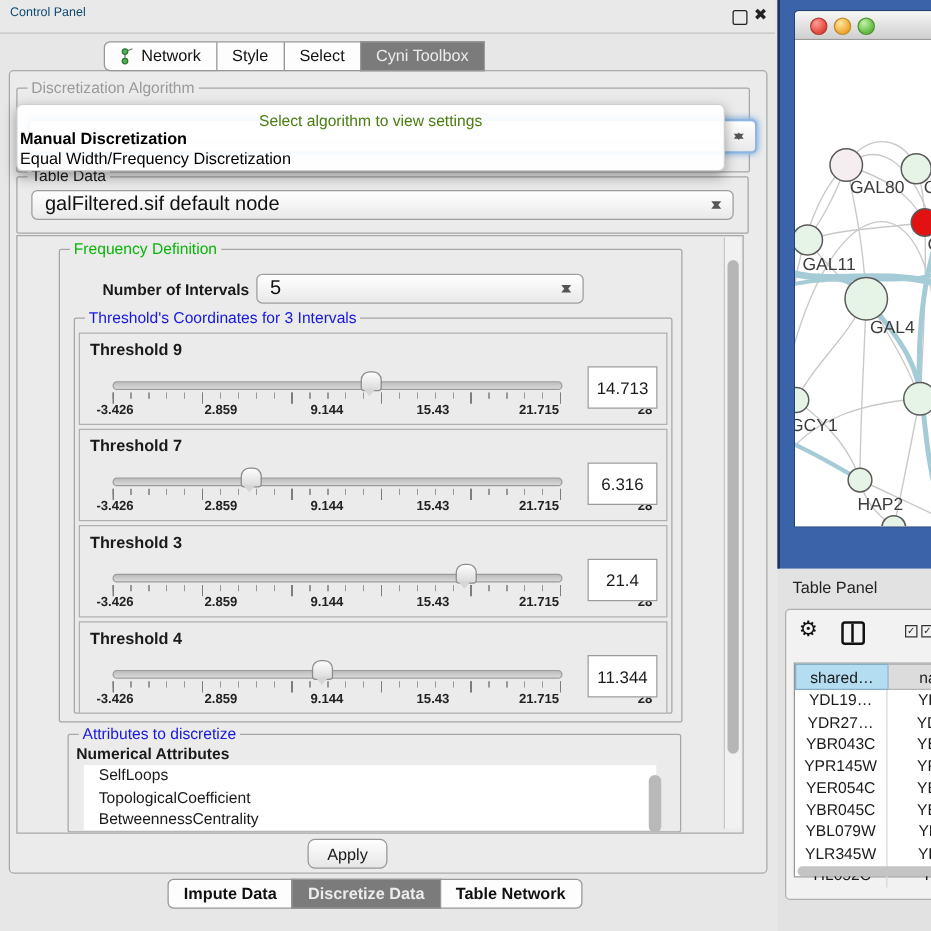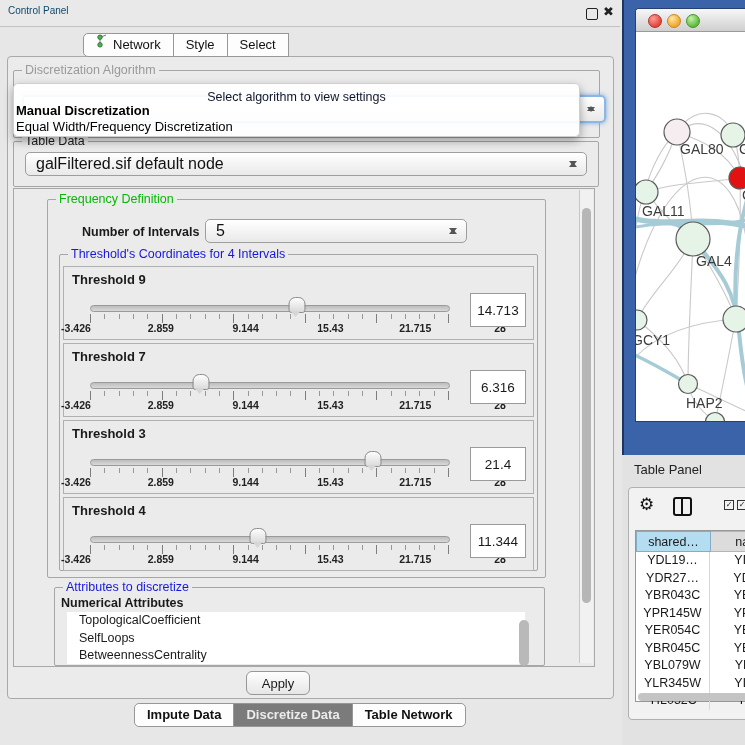--- a/index.html
+++ b/index.html
@@ -11,21 +11,21 @@
   #cp-titlebar{left:0;top:0;width:620px;height:26px;background:#e9e9e9;border-bottom:1px solid #c2c2c2;}
   #cp-title{left:8px;top:5px;font-size:10px;color:#0c4a6e;text-align:center;}
   #cp-float{left:586px;top:8px;width:10px;height:10px;border:1.5px solid #222;border-radius:2px;}
   #cp-close{left:603px;top:4px;font-size:13px;font-weight:bold;color:#222;}
 
   #cp-main{left:7px;top:56px;width:605px;height:641px;background:#ebebeb;border:1px solid #a9a9a9;border-radius:4px;}
 
   
   #cp-tabs{left:84px;top:33px;height:24px;display:flex;z-index:6;}
   .tab{height:22px;line-height:22px;padding:0 12px;background:#fdfdfd;border:1px solid #979797;
-       font-size:13px;color:#111;margin-left:-1px;display:flex;align-items:flex-start;gap:5px;}
+       font-size:13px;color:#111;margin-left:-1px;display:flex;align-items:center;gap:5px;}
   .tab.first{border-radius:5px 0 0 5px;}
   .tab.last{border-radius:0 5px 5px 0;}
   .tab.selected{background:#7b7b7b;color:#ececec;}
 
   
   .group{position:absolute;border:1px solid #a6a6a6;border-radius:2px;}
   .gtitle{position:absolute;top:-8px;left:8px;background:#ebebeb;padding:0 3px;font-size:12.5px;}
   .gtitle.green{color:#09b509;}
   .gtitle.blue{color:#1717dd;}
   .gtitle.faint{color:#9a9a9a;}
@@ -35,39 +35,39 @@
              border-radius:5px;font-size:16px;color:#111;display:flex;align-items:center;padding:0 10px;}
   .mac-combo::before{content:"";position:absolute;right:9px;top:5px;border:4px solid transparent;border-bottom:5px solid #555;}
   .mac-combo::after{content:"";position:absolute;right:9px;bottom:5px;border:4px solid transparent;border-top:5px solid #555;}
 
   
   #algo-combo{left:22px;top:95px;width:560px;height:24px;border:2px solid #8cb6e4;box-shadow:0 0 5px #7aa8dc;z-index:2;}
 
   
   #algo-popup{left:13px;top:83px;width:565px;height:52px;background:rgba(255,255,255,0.93);
               border:1px solid #cfcfcf;border-radius:5px;box-shadow:0 4px 10px rgba(0,0,0,0.35);z-index:5;}
-  #algo-hint{top:6px;width:100%;text-align:center;font-size:12.5px;color:#0f172a;}
+  #algo-hint{top:6px;width:100%;text-align:center;font-size:12.5px;color:#4d7c0f;}
   .popup-item{left:2px;font-size:13px;color:#000;white-space:nowrap;}
   .popup-item.bold{font-weight:bold;}
 
   
   #scrollpane{left:13px;top:188px;width:580px;height:477px;border:1px solid #a8a8a8;background:#ebebeb;overflow:hidden;}
   #cp-vscroll{left:579px;top:190px;width:13px;height:473px;background:#f1f1f1;border-left:1px solid #c6c6c6;}
   #cp-vscroll .vthumb{position:absolute;left:2px;top:18px;width:9px;height:395px;border-radius:5px;background:#b6b6b6;}
 
   
   .t-row{position:relative;width:469px;height:72px;border:1px solid #b0b0b0;background:#ebebeb;margin-bottom:3px;}
   .t-label{position:absolute;left:8px;top:5px;font-size:13px;font-weight:bold;}
   .t-track{position:absolute;left:26px;top:38px;width:358px;height:5px;border:1px solid #9a9a9a;border-radius:4px;
            background:linear-gradient(#bdbdbd,#d9d9d9);}
   .t-ticks{position:absolute;left:26px;top:47px;width:359px;height:9px;
      background:
        repeating-linear-gradient(to right,#7d7d7d 0 1px,transparent 1px 71.6px) 0 0/359px 9px no-repeat,
        repeating-linear-gradient(to right,#979797 0 1px,transparent 1px 14.32px) 0 0/359px 5px no-repeat;}
-  .t-scale{position:absolute;left:12px;top:55px;width:424px;height:12px;font-size:10.5px;font-weight:bold;color:#222;}
+  .t-scale{position:absolute;left:28px;top:55px;width:424px;height:12px;font-size:10.5px;font-weight:bold;color:#222;}
   .t-scale span{position:absolute;transform:translateX(-50%);}
   .thumb{position:absolute;top:30px;width:15px;height:14px;transform:translateX(-50%);
          background:linear-gradient(#fdfdfd,#dadada);border:1px solid #8c8c8c;border-radius:7px 7px 3px 3px;}
   .thumb::after{content:"";position:absolute;left:1.5px;top:13px;border:5px solid transparent;border-top:6px solid #d6d6d6;}
   .t-value{position:absolute;left:406px;top:26px;width:54px;height:32px;background:#fff;border:1px solid #9a9a9a;
            font-size:13.5px;display:flex;align-items:center;justify-content:center;}
 
   
   #attr-list{position:absolute;left:12px;top:24px;width:458px;height:52px;background:#fff;overflow:hidden;
              font-size:12.5px;}
@@ -129,20 +129,23 @@
       <circle cx="4" cy="10.8" r="2.2" fill="#53b054" stroke="#2d7a2f"></circle>
     </svg>
     <span>Network</span>
   </div>
   <div class="tab">
       <span>Style</span>
     </div>
   <div class="tab">
       <span>Select</span>
     </div>
+  <div class="tab selected">
+      <span>Cyni Toolbox</span>
+    </div>
 </div>
 
 <div class="group" style="left:13px;top:70px;width:585px;height:66px;">
   <span class="gtitle faint">Discretization Algorithm</span>
 </div>
 <div class="mac-combo abs" id="algo-combo"></div>
 
 <div class="abs" id="algo-popup">
   <div class="abs" id="algo-hint">Select algorithm to view settings</div>
   <div class="abs popup-item bold" style="top:19px;">Manual Discretization</div>
@@ -159,21 +162,21 @@
 <div class="abs" id="scrollpane">
 
   <div class="group" style="left:33px;top:10px;width:497px;height:377px;">
     <span class="gtitle green">Frequency Definition</span>
     <div class="abs" style="left:34px;top:25px;font-size:12.5px;font-weight:bold;">Number of Intervals</div>
     <div class="mac-combo" style="left:157px;top:19px;width:240px;height:22px;">
       <span>5</span>
     </div>
 
     <div class="group" style="left:11px;top:54px;width:477px;height:315px;background:#ebebeb;">
-      <span class="gtitle blue">Threshold's Coordinates for 4 Intervals</span>
+      <span class="gtitle blue">Threshold's Coordinates for 3 Intervals</span>
       <div class="abs" style="left:3px;top:11px;">
 
           <div class="t-row">
             <div class="t-label">Threshold 9</div>
             <div class="t-track"></div>
             <div class="t-ticks"></div>
             <div class="t-scale">
               <span style="left:0%">-3.426</span>
               <span style="left:20%">2.859</span>
               <span style="left:40%">9.144</span>
@@ -234,22 +237,22 @@
           </div>
         </div>
     </div>
   </div>
 
   <div class="group" style="left:40px;top:398px;width:489px;height:77px;">
     <span class="gtitle blue">Attributes to discretize</span>
     <div class="abs" style="left:6px;top:8px;font-size:12.5px;font-weight:bold;">Numerical Attributes</div>
     <div id="attr-list">
 
-    <div>TopologicalCoefficient</div>
-        <div>SelfLoops</div>
+    <div>SelfLoops</div>
+        <div>TopologicalCoefficient</div>
         <div>BetweennessCentrality</div>
       </div>
     <div id="attr-vscroll"></div>
   </div>
 </div>
 
 <div class="abs" id="cp-vscroll">
   <div class="vthumb"></div>
 </div>
 

